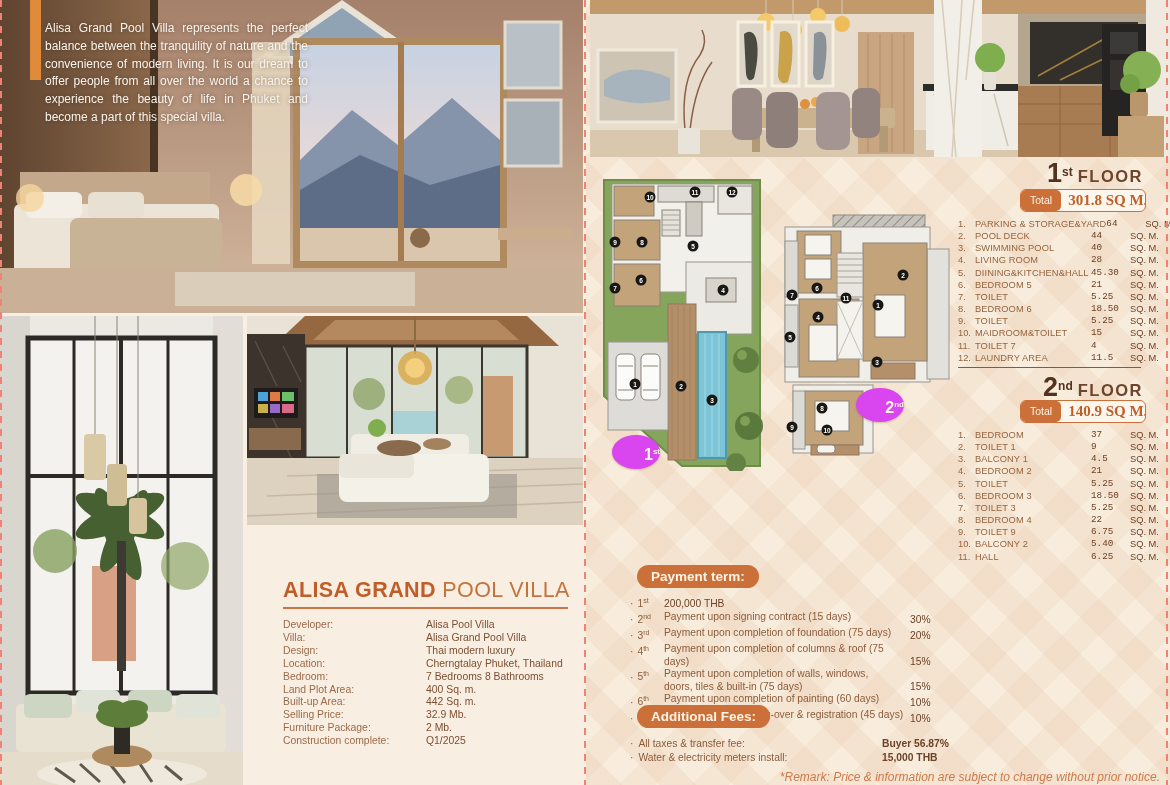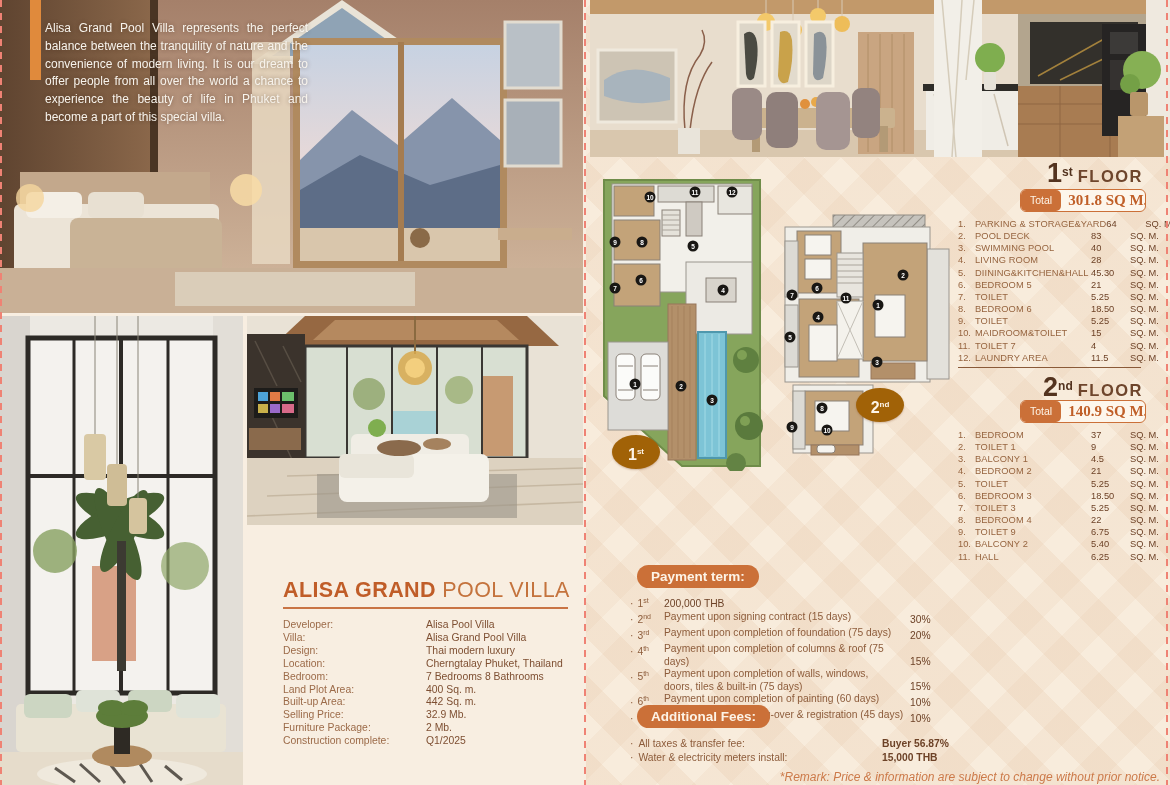--- a/index.html
+++ b/index.html
@@ -46,39 +46,39 @@
   
   .plan{position:absolute;z-index:2;}
   #plan-1{left:598px;top:176px;width:170px;height:295px;}
   #plan-2{left:775px;top:205px;width:185px;height:255px;}
   .plan-badge{
     position:absolute;width:11px;height:11px;border-radius:50%;background:#191714;
     color:#fff;font-size:6.5px;font-weight:bold;line-height:11px;text-align:center;
     transform:translate(-50%,-50%);z-index:3;
   }
   .ord-badge{
-    position:absolute;width:48px;height:34px;border-radius:50%;background:#a16207;
-    color:#fdf4e8;font-weight:bold;font-size:16px;text-align:center;line-height:34px;
+    position:absolute;width:48px;height:34px;border-radius:50%;background:#d946ef;
+    color:#fdf4e8;font-weight:bold;font-size:16px;text-align:right;line-height:34px;
     transform:translate(-50%,-50%);z-index:3;box-shadow:0 1px 2px rgba(120,60,20,.3);
   }
   .ord-badge sup{font-size:8px;}
   
   .floor-head{position:absolute;right:27px;text-align:right;white-space:nowrap;z-index:2;}
   .floor-head .fh-num{font-size:27px;font-weight:bold;color:#53331f;}
   .floor-head .fh-sup{font-size:12px;font-weight:bold;color:#53331f;vertical-align:super;}
   .floor-head .fh-word{font-size:16.5px;font-weight:bold;color:#6e452c;letter-spacing:1.5px;margin-left:5px;}
   .total-pill{position:absolute;left:1020px;width:126px;height:23px;display:flex;border-radius:6px;overflow:hidden;
     border:1px solid #cb7038;background:#fdf6ec;z-index:2;}
   .total-pill .tp-label{background:#cb7038;color:#fdf3e6;font-size:10.5px;line-height:21px;padding:0 9px;border-radius:0 5px 5px 0;}
   .total-pill .tp-value{color:#c05f28;font-weight:bold;font-size:15px;line-height:21px;padding:0 7px;white-space:nowrap;font-family:Liberation Serif, serif;}
   .room-list{position:absolute;left:958px;width:206px;z-index:2;}
   .room-row{display:grid;grid-template-columns:17px 1fr 39px 34px;line-height:12.15px;font-size:9.3px;white-space:nowrap;}
   .room-num{color:#96643f;}
   .room-name{color:#96643f;letter-spacing:.1px;}
-  .room-area{color:#6d4227;}
+  .room-area{color:#6d4227;font-family:Liberation Mono, monospace;}
   .room-unit{color:#6d4227;}
   .floor-divider{position:absolute;left:958px;top:367px;width:183px;height:1px;background:#8a5a38;z-index:2;}
   
   .section-pill{
     position:absolute;background:#cb7038;color:#fdf3e6;font-weight:bold;font-size:13.5px;
     border-radius:14px;padding:4px 14px;z-index:2;white-space:nowrap;
   }
   .pay-list{position:absolute;left:630px;top:595px;width:350px;z-index:2;}
   .pay-row{display:grid;grid-template-columns:34px 1fr 70px;line-height:12.6px;font-size:10.3px;}
   .pay-ord{color:#8d5c3b;}
@@ -516,21 +516,21 @@
       <div class="room-row">
         <span class="room-num">1.</span>
         <span class="room-name">PARKING &amp; STORAGE&amp;YARD</span>
         <span class="room-area">64</span>
         <span class="room-unit">SQ. M.</span>
       </div>
 
       <div class="room-row">
         <span class="room-num">2.</span>
         <span class="room-name">POOL DECK</span>
-        <span class="room-area">83</span>
+        <span class="room-area">44</span>
         <span class="room-unit">SQ. M.</span>
       </div>
 
       <div class="room-row">
         <span class="room-num">3.</span>
         <span class="room-name">SWIMMING POOL</span>
         <span class="room-area">40</span>
         <span class="room-unit">SQ. M.</span>
       </div>
 

